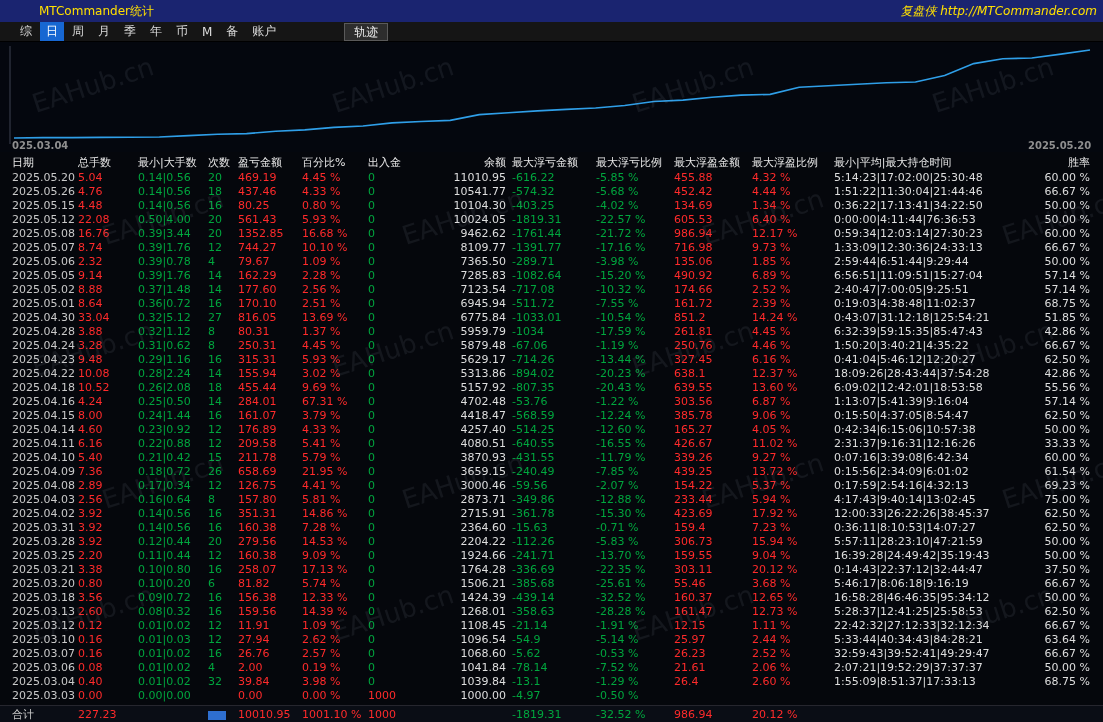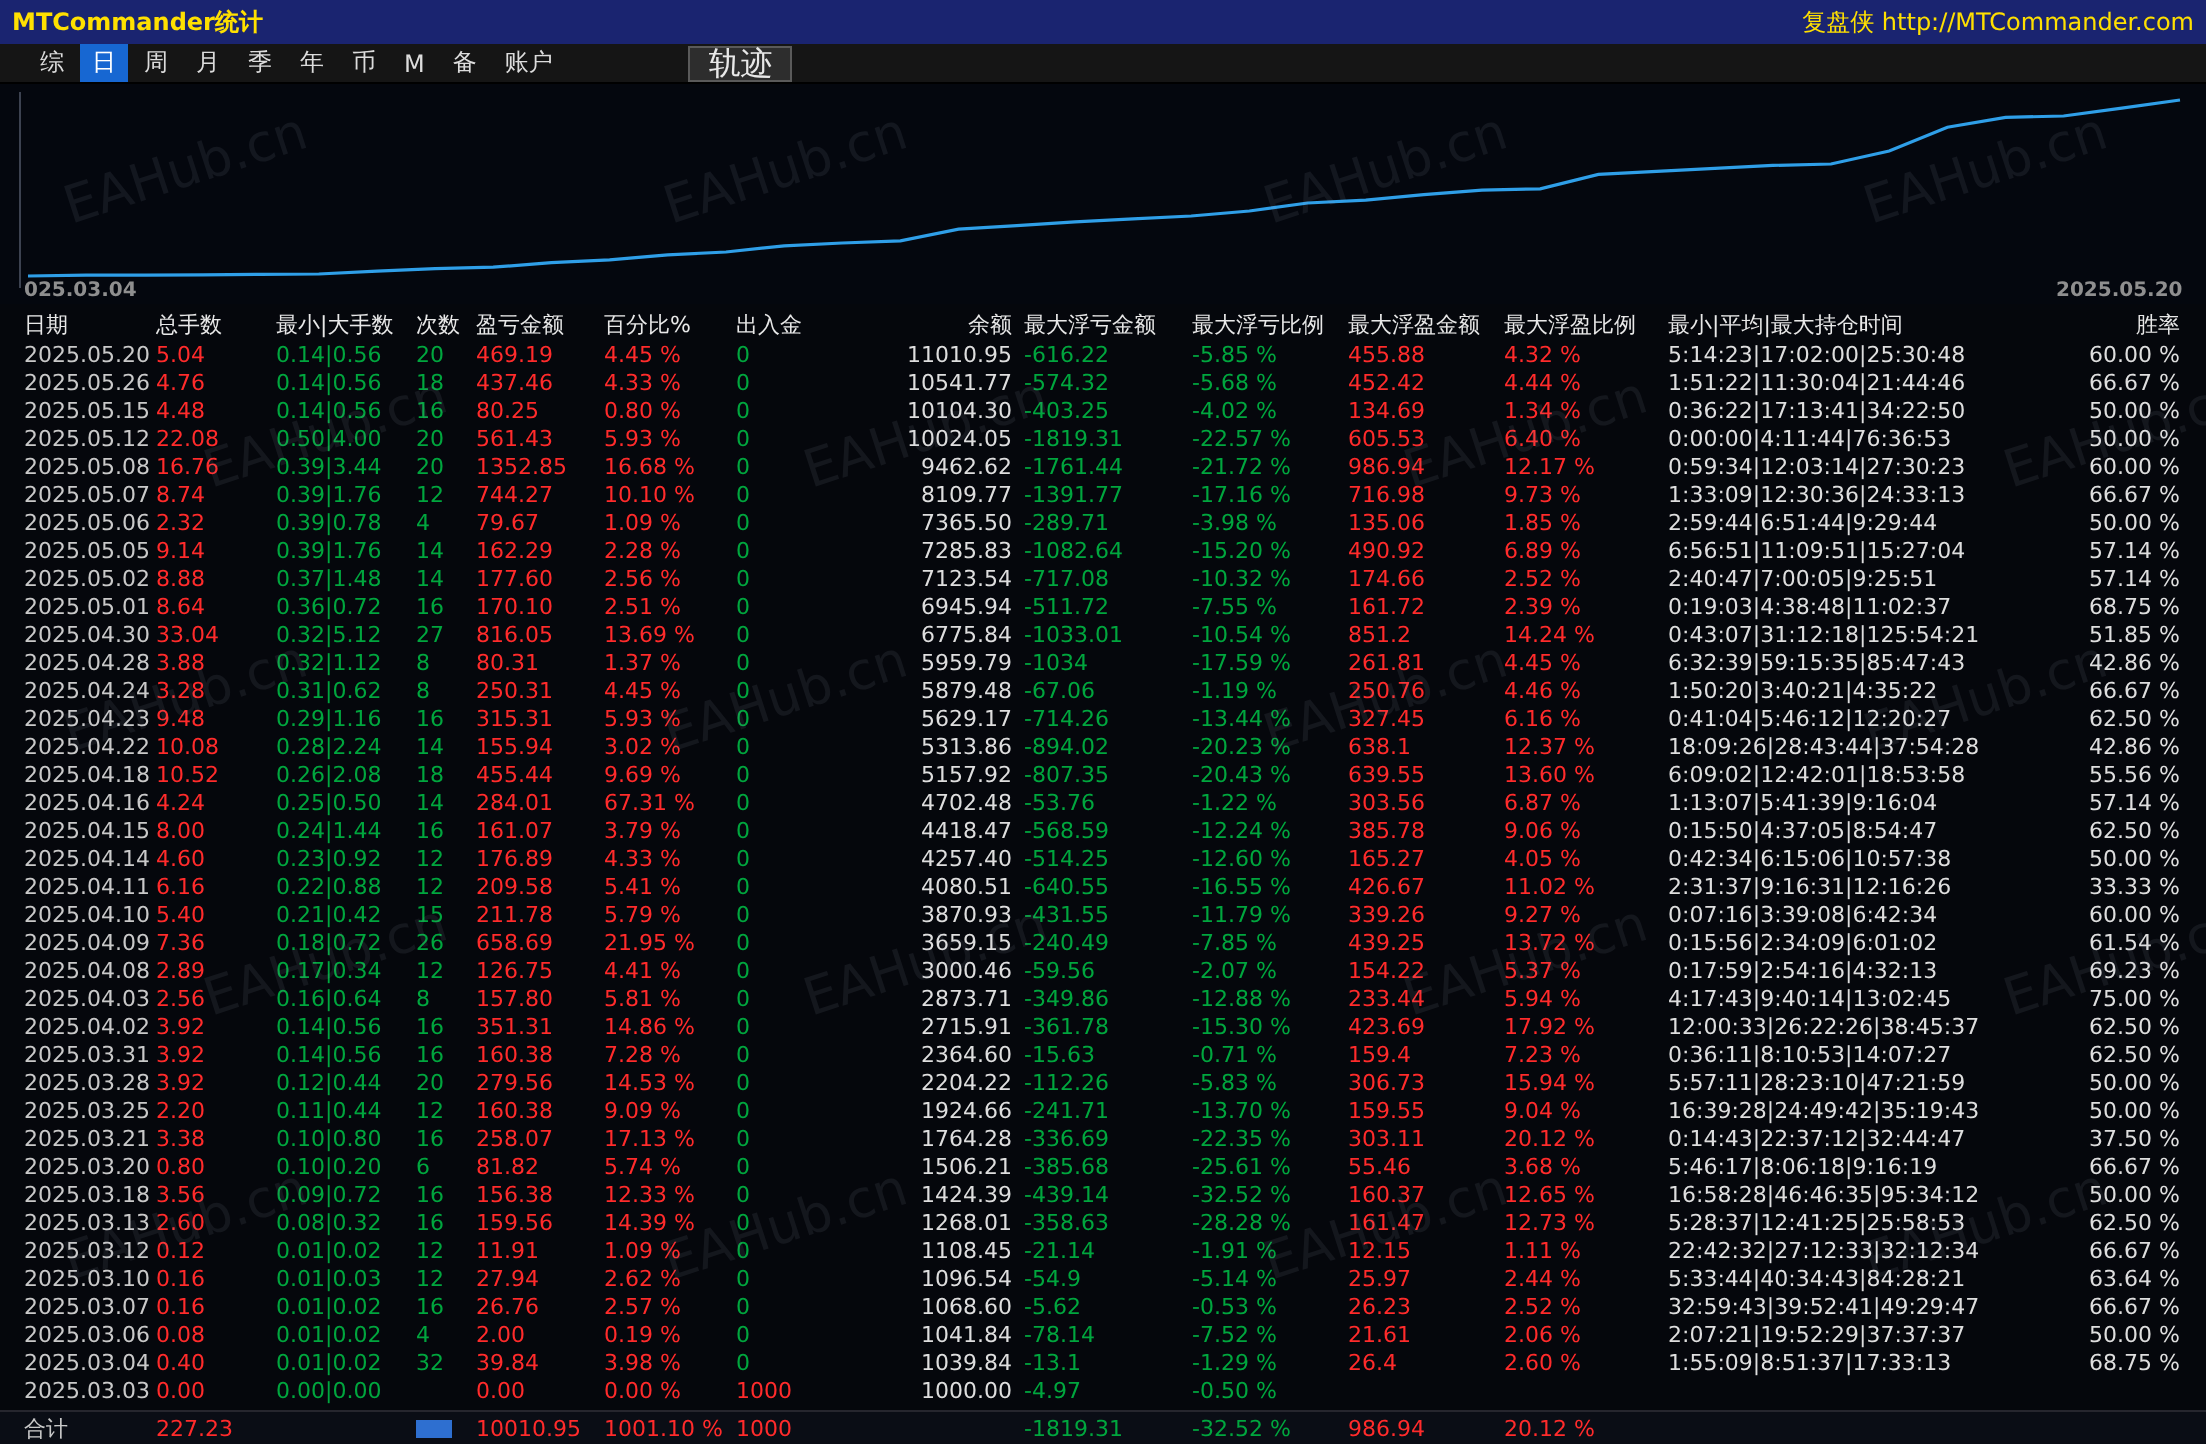--- a/index.html
+++ b/index.html
@@ -2,29 +2,29 @@
 <html><head>
 <meta charset="utf-8">
 <style>
   * { margin:0; padding:0; box-sizing:border-box; }
   html,body { width:1103px; height:722px; }
   body { background:#000; font-family:"DejaVu Sans","Liberation Sans",sans-serif; overflow:hidden; }
   .app { position:relative; width:1103px; height:722px; background:#05080f; display:flex; flex-direction:column; overflow:hidden; }
 
   
   .titlebar { height:22px; background:#1a2470; display:flex; justify-content:space-between; align-items:center; padding:0 6px; flex:none; }
-  .titlebar .ttl { color:#ffe000; font-size:12px; font-weight:bold; white-space:nowrap; }
-  .titlebar .link { color:#ffe000; font-size:12px; white-space:nowrap; }
+  .titlebar .ttl { color:#ffe000; font-size:12px; font-weight:normal; white-space:nowrap;margin-left:33px; }
+  .titlebar .link { color:#ffe000; font-size:12px; white-space:nowrap;font-style:italic; }
 
   
   .menubar { height:20px; background:#151515; display:flex; align-items:center; padding:0 14px; flex:none; border-bottom:1px solid #000; }
   .menu-items { display:flex; align-items:center; gap:2px; }
   .menu-item { color:#dcdcdc; font-size:12px; padding:1px 6px; white-space:nowrap; cursor:default; }
   .menu-item.active { background:#1767d2; color:#ffffff; }
-  .track-btn { margin-left:62px; font-size:16px; color:#e8e8e8; background:#2d2d2d; border:1px solid #5a5a5a; padding:0 9px; line-height:16px; }
+  .track-btn { margin-left:62px; font-size:12px; color:#e8e8e8; background:#2d2d2d; border:1px solid #5a5a5a; padding:0 9px; line-height:16px; }
 
   
   .chart { position:relative; height:110px; background:#04070e; flex:none;font-weight:bold; }
   .chart svg { position:absolute; left:0; top:0; }
   .xlabel { position:absolute; bottom:1px; font-size:10px; color:#8f8f8f; white-space:nowrap; }
   .xlabel.left { left:12px; }
   .xlabel.right { left:1028px; }
 
   
   .table { flex:1; display:flex; flex-direction:column; padding-top:3px; background:#05070c; overflow:hidden; }

